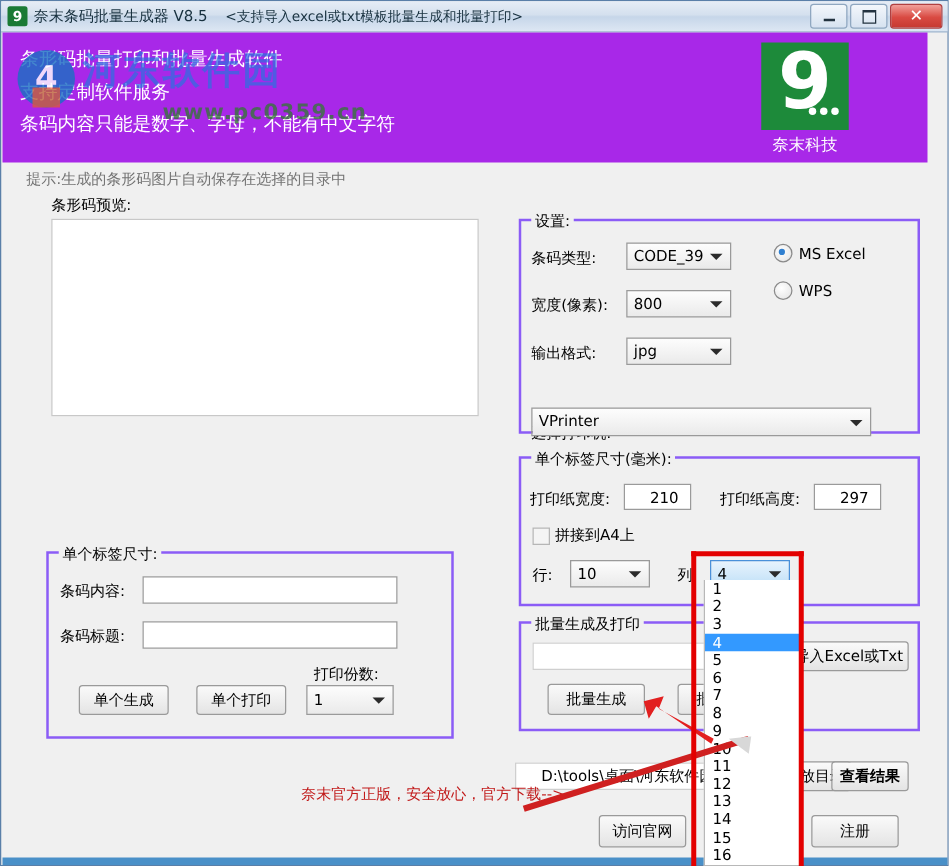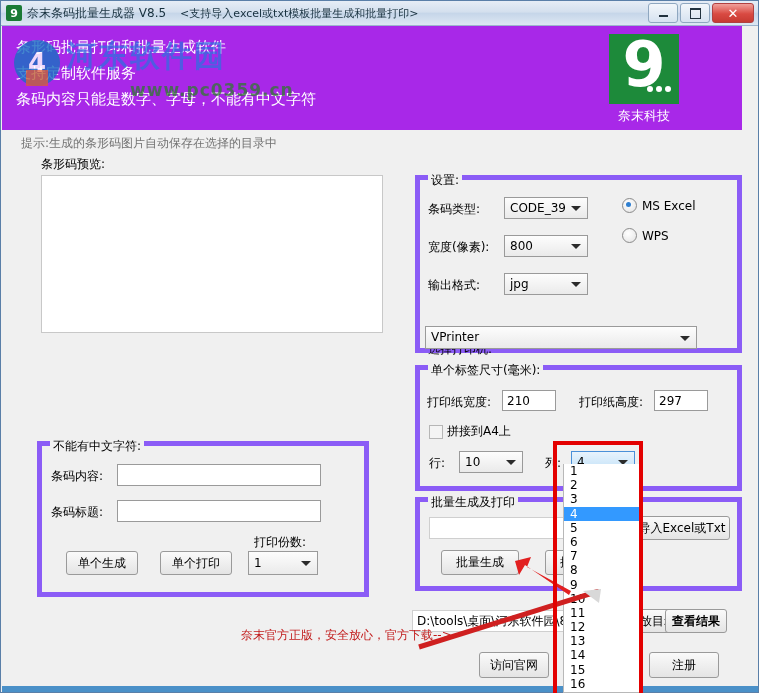--- a/index.html
+++ b/index.html
@@ -52,31 +52,31 @@
     background:#e8621b;opacity:.8;}
   .wm-text{position:absolute;left:56px;top:14px;color:#2f6fe0;opacity:.72;
     font-size:30px;font-weight:bold;letter-spacing:2px;white-space:nowrap;}
   .wm-url{position:absolute;left:120px;top:58px;color:#2f7a2f;opacity:.75;
     font-size:17px;font-weight:bold;letter-spacing:1px;white-space:nowrap;}
 
   
   .hint{position:absolute;left:20px;top:134px;color:#737373;font-size:12px;white-space:nowrap;}
 
   
-  .group{position:absolute;border:5px solid #8b5cf6;}
+  .group{position:absolute;border:2px solid #8b5cf6;}
   .group > .gtitle{position:absolute;top:-8px;left:8px;background:#f0f0f0;padding:0 3px;
     font-size:12px;color:#000;white-space:nowrap;}
 
   .preview-label{position:absolute;left:40px;top:155px;font-size:12px;}
   .preview-box{position:absolute;left:40px;top:174px;width:340px;height:156px;
     background:#fff;border:1px solid #c8c8c8;}
 
   
   .tfield{position:absolute;background:#fff;border:1px solid #9a9a9a;box-sizing:border-box;
-    font-size:12px;padding:2px 4px;color:#000;line-height:16px;overflow:hidden;white-space:nowrap;}
+    font-size:12px;padding:2px 20px;color:#000;line-height:16px;overflow:hidden;white-space:nowrap;}
   .tfield.flat{border:1px solid #cfcfcf;}
   .combo{position:absolute;box-sizing:border-box;border:1px solid #9a9a9a;
     background:linear-gradient(to bottom,#fdfdfd,#eaeaea);font-size:12px;color:#000;}
   .combo .cval{position:absolute;left:5px;top:0;line-height:inherit;white-space:nowrap;}
   .combo .arrow{position:absolute;right:6px;top:50%;margin-top:-2px;width:0;height:0;
     border-left:5px solid transparent;border-right:5px solid transparent;border-top:5px solid #2b2b2b;}
   .combo.hl{border:1px solid #4a90d9;background:linear-gradient(to bottom,#e8f3fd,#bfe0f7);}
   .btn{position:absolute;box-sizing:border-box;border:1px solid #9a9a9a;border-radius:3px;
     background:linear-gradient(to bottom,#fafafa,#e4e4e4);font-size:12px;color:#000;
     display:flex;align-items:center;justify-content:center;white-space:nowrap;}
@@ -155,21 +155,21 @@
       <div class="logo-cap">奈末科技</div>
     </div>
   </div>
 
   <div class="hint">提示:生成的条形码图片自动保存在选择的目录中</div>
 
   <div class="preview-label">条形码预览:</div>
   <div class="preview-box"></div>
 
   <div class="group" style="left:36px;top:440px;width:322px;height:146px;">
-    <span class="gtitle">不能有中文字符:</span>
+    <span class="gtitle">单个标签尺寸:</span>
 
     <span class="lbl" style="left:9px;top:22px;">条码内容:</span>
     <div class="tfield" style="left:75px;top:18px;width:204px;height:22px;"></div>
 
     <span class="lbl" style="left:9px;top:58px;">条码标题:</span>
     <div class="tfield" style="left:75px;top:54px;width:204px;height:22px;"></div>
 
     <span class="lbl" style="left:212px;top:88px;">打印份数:</span>
 
     <div class="btn" style="left:24px;top:105px;width:72px;height:24px;">单个生成</div>

